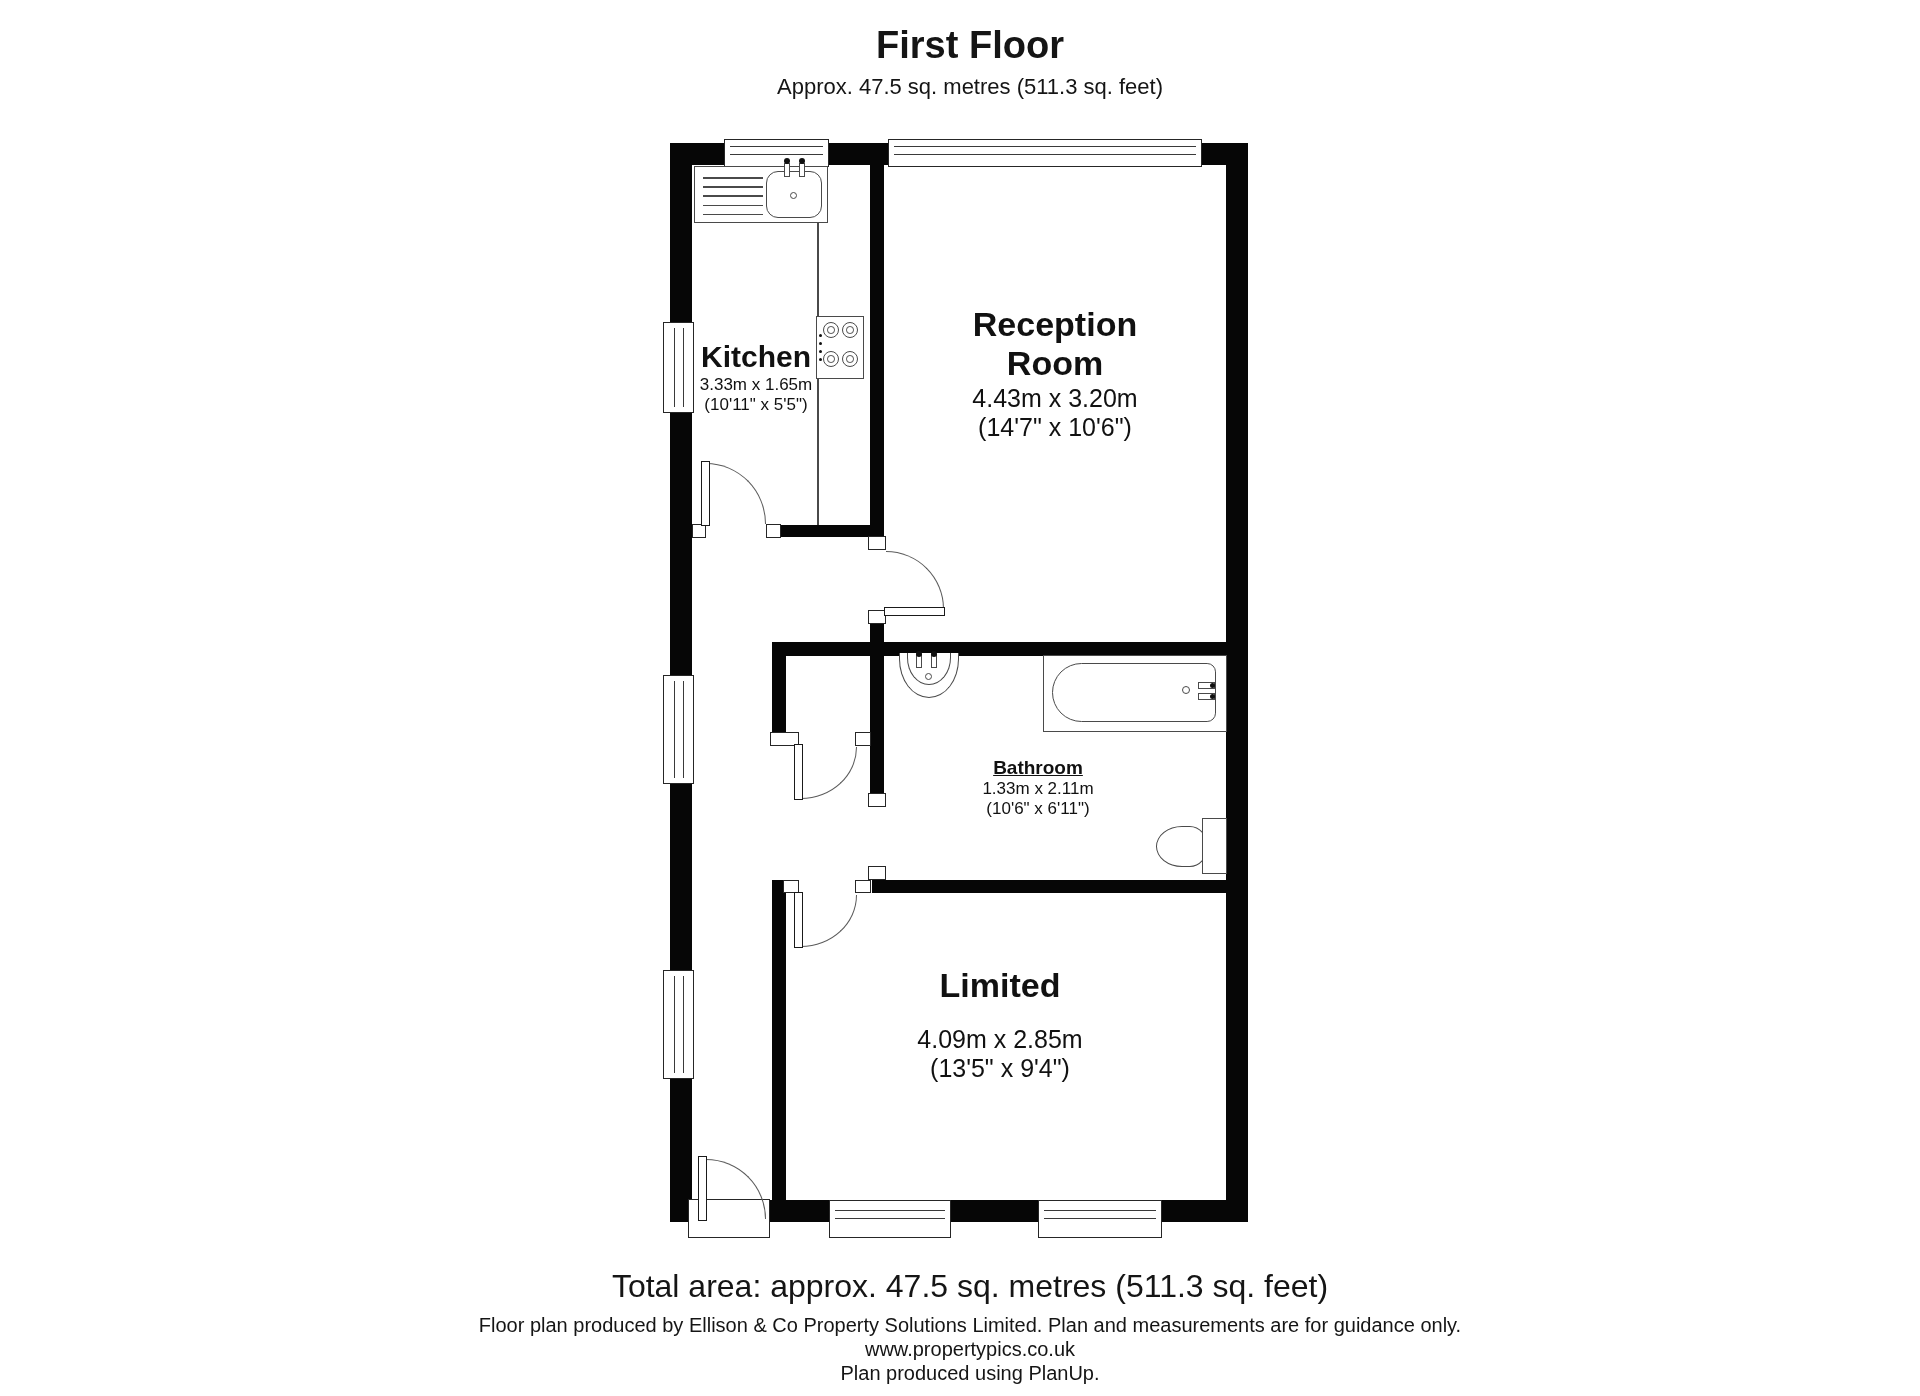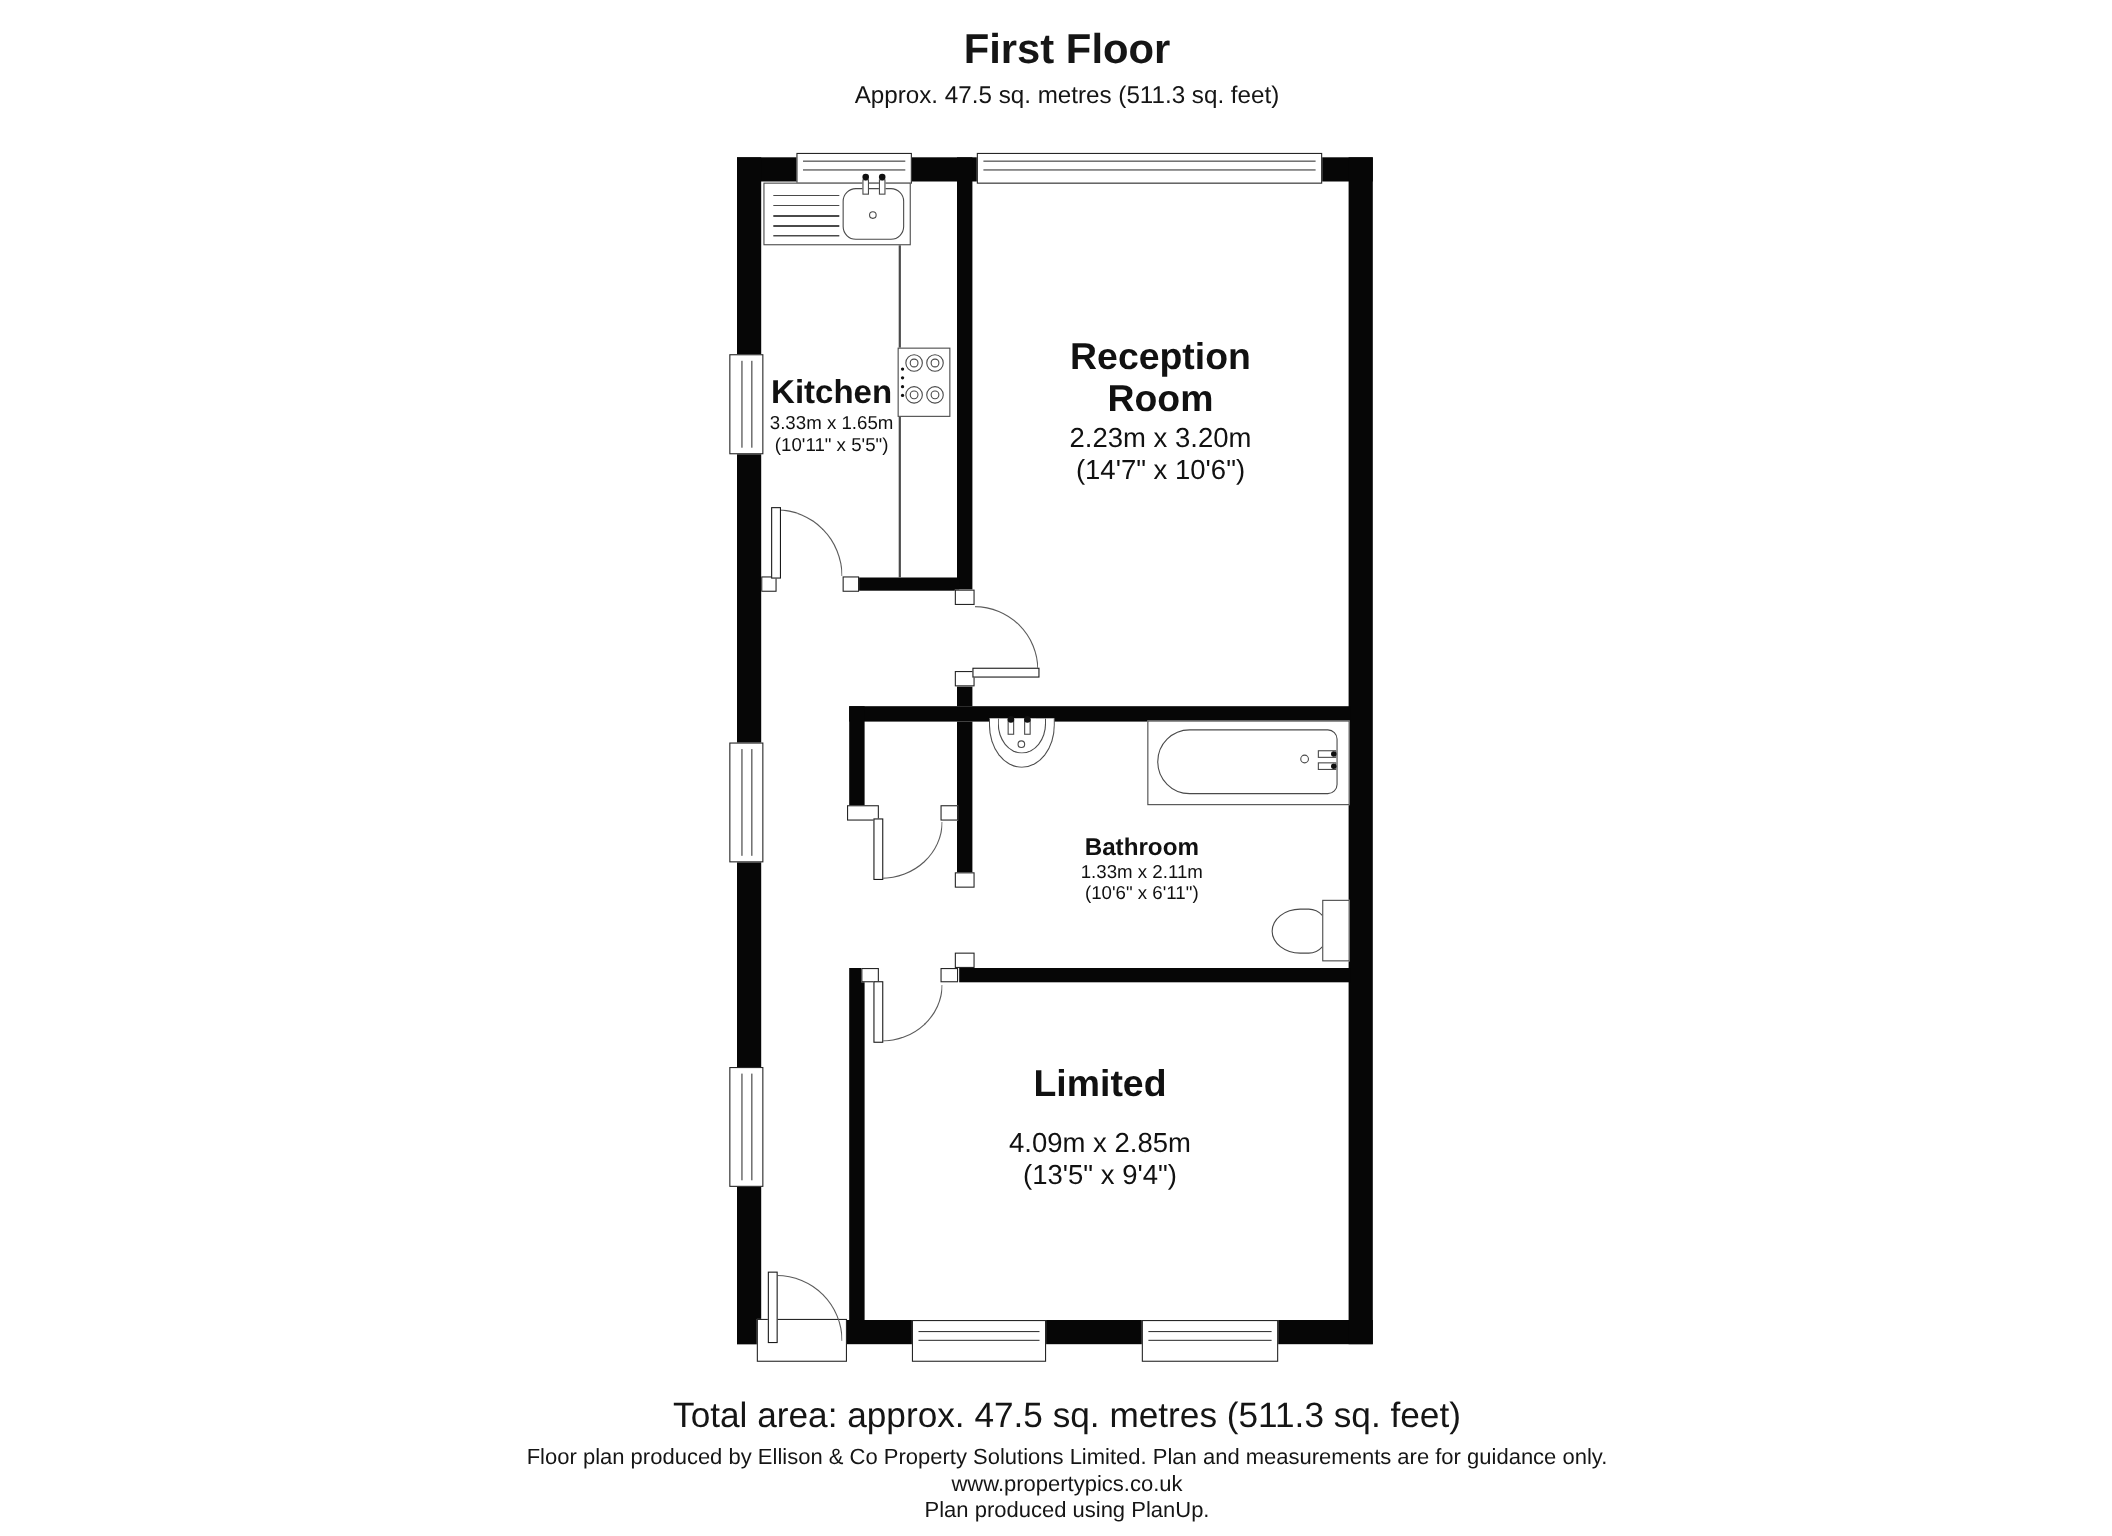--- a/index.html
+++ b/index.html
@@ -157,26 +157,26 @@
     <div class="fx" style="left:1202px;top:818px;width:25px;height:56px;"></div>
 
     <div class="room-label" style="left:646px;top:340px;width:220px;">
       <div class="rt" style="font-size:30px;">Kitchen</div>
       <div style="font-size:17px;">3.33m x 1.65m</div>
       <div style="font-size:17px;">(10'11" x 5'5")</div>
     </div>
 
     <div class="room-label" style="left:935px;top:305px;width:240px;text-align:center;">
       <div class="rt" style="font-size:34px;">Reception Room</div>
-      <div style="font-size:25px;">2.23m x 3.20m</div>
+      <div style="font-size:25px;">4.43m x 3.20m</div>
       <div style="font-size:25px;">(14'7" x 10'6")</div>
     </div>
 
     <div class="room-label" style="left:918px;top:757px;width:240px;">
-      <div class="rt" style="font-size:22px;">Bathroom</div>
+      <div class="rt" style="font-size:19px;text-decoration:underline;">Bathroom</div>
       <div style="font-size:17px;">1.33m x 2.11m</div>
       <div style="font-size:17px;">(10'6" x 6'11")</div>
     </div>
 
     <div class="room-label" style="left:860px;top:966px;width:280px;">
       <div class="rt" style="font-size:34px;">Limited</div>
       <div style="font-size:25px;margin-top:20px;">4.09m x 2.85m</div>
       <div style="font-size:25px;">(13'5" x 9'4")</div>
     </div>
   </div>

